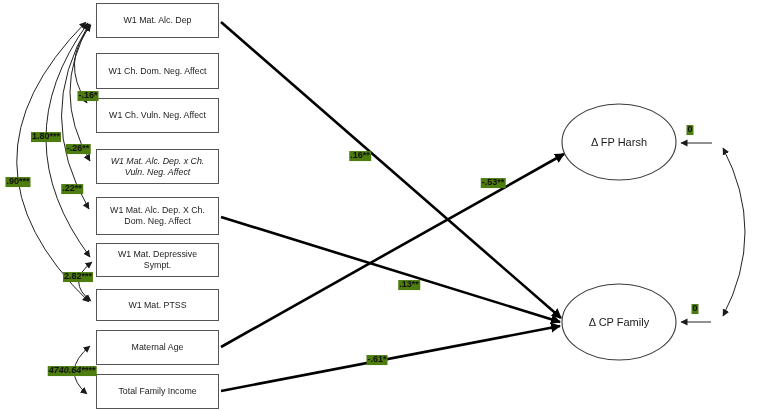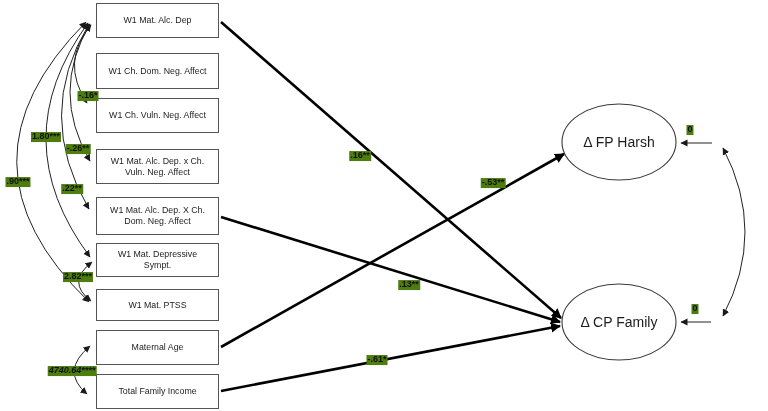--- a/index.html
+++ b/index.html
@@ -9,21 +9,21 @@
   }
   #diagram-svg{position:absolute;left:0;top:0;}
   .vbox{
     position:absolute;left:96px;width:123px;box-sizing:border-box;
     border:1.4px solid #545454;background:#fff;
     display:flex;align-items:center;justify-content:center;text-align:center;
     font-size:8.8px;line-height:1.25;color:#1c1c1c;padding:2px 7px;
   }
   .ellipse-label{
     position:absolute;transform:translate(-50%,-50%);
-    font-size:14px;color:#1c1c1c;white-space:nowrap;
+    font-size:11px;color:#1c1c1c;white-space:nowrap;
   }
   .plabel{
     position:absolute;transform:translate(-50%,-50%);
     font-size:9px;font-weight:bold;color:#111;background:#4d7c0f;
     padding:0 1px;white-space:nowrap;line-height:1.1;
   }
 </style>
 </head>
 <body>
 
@@ -65,21 +65,21 @@
 
   <div class="vbox" style="top:3px;height:35px;">
       <span>W1 Mat. Alc. Dep</span>
     </div>
   <div class="vbox" style="top:53px;height:36px;">
       <span>W1 Ch. Dom. Neg. Affect</span>
     </div>
   <div class="vbox" style="top:98px;height:35px;">
       <span>W1 Ch. Vuln. Neg. Affect</span>
     </div>
-  <div class="vbox" style="top:149px;height:35px;">
+  <div class="vbox" style="top:149px;height:35px;font-style:italic;">
       <span>W1 Mat. Alc. Dep. x Ch. Vuln. Neg. Affect</span>
     </div>
   <div class="vbox" style="top:197px;height:38px;">
       <span>W1 Mat. Alc. Dep. X Ch. Dom. Neg. Affect</span>
     </div>
   <div class="vbox" style="top:243px;height:34px;">
       <span>W1 Mat. Depressive Sympt.</span>
     </div>
   <div class="vbox" style="top:289px;height:32px;">
       <span>W1 Mat. PTSS</span>

